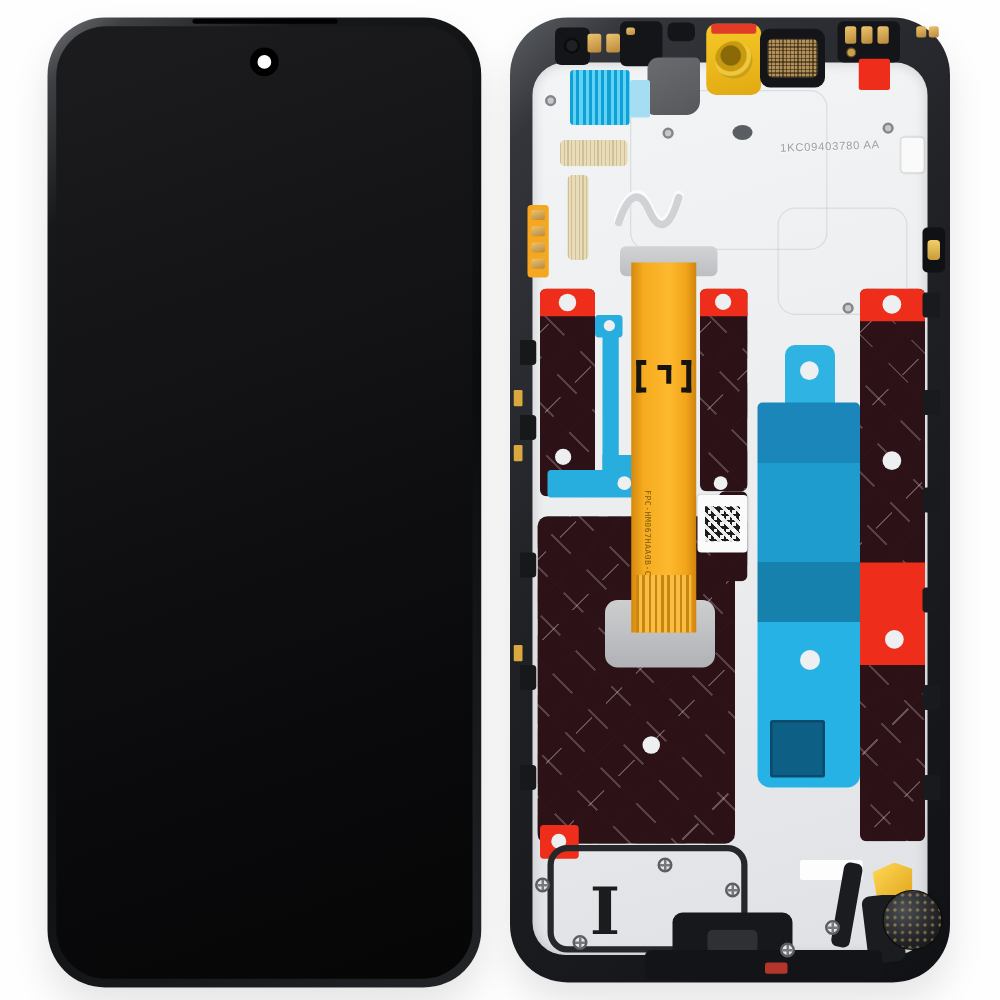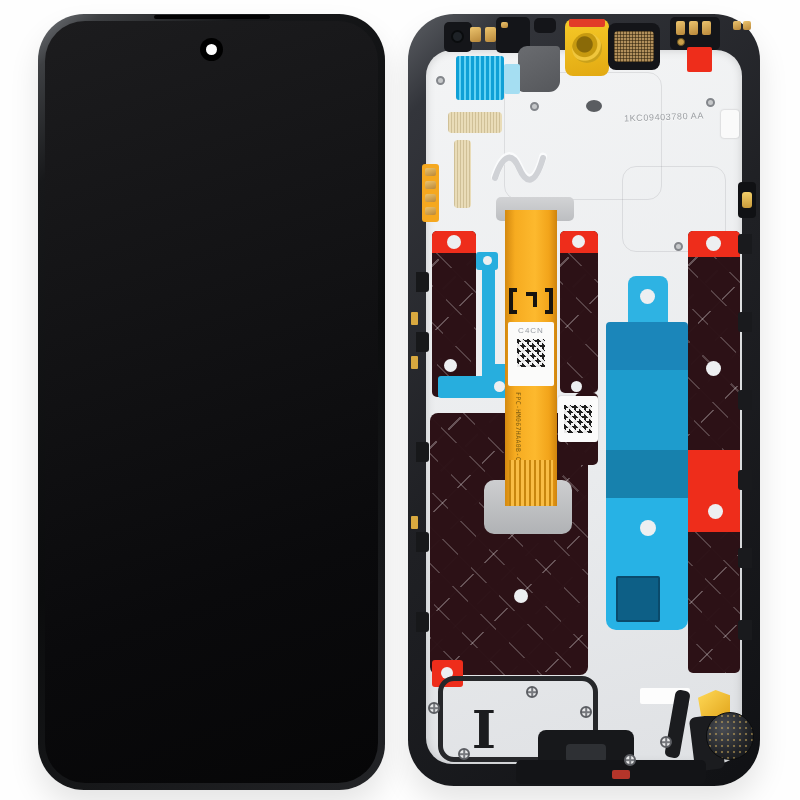--- a/index.html
+++ b/index.html
@@ -168,24 +168,20 @@
     <div class="abs redcap" style="left:24px;top:646px;width:31px;height:27px;border-radius:3px;">
       <div class="abs hole" style="left:9px;top:7px;width:12px;height:12px;"></div>
     </div>
 
     <div class="abs" style="left:76px;top:466px;width:88px;height:54px;background:linear-gradient(#cdced0,#b0b2b5);border-radius:10px;"></div>
 
     <div class="abs ribbon" style="left:97px;top:196px;width:52px;height:296px;">
       <div class="abs" style="left:4px;top:78px;width:8px;height:26px;border:4px solid #17140f;border-right:none;"></div>
       <div class="abs" style="right:4px;top:78px;width:8px;height:26px;border:4px solid #17140f;border-left:none;"></div>
       <div class="abs" style="left:21px;top:82px;width:11px;height:15px;border-top:4px solid #17140f;border-right:4px solid #17140f;"></div>
-      <div class="abs" style="left:3px;top:112px;width:46px;height:64px;background:#fbfbfa;border-radius:2px;">
-        <span class="flex-code">C4CN</span>
-        <div class="qr" style="width:28px;height:28px;margin:4px auto 0;"></div>
-      </div>
       <div class="abs part-text" style="left:8px;top:182px;height:108px;">
         <span>FPC-HM067HAA0B-C</span>
         <span>LJ 2448</span>
       </div>
       <div class="abs fingers" style="left:4px;top:250px;width:44px;height:46px;"></div>
     </div>
 
     <div class="abs graphite" style="left:152px;top:217px;width:38px;height:162px;">
       <div class="abs redcap" style="left:0;top:0;width:38px;height:22px;border-radius:5px 5px 0 0;">
         <div class="abs hole" style="left:12px;top:4px;width:13px;height:13px;"></div>

